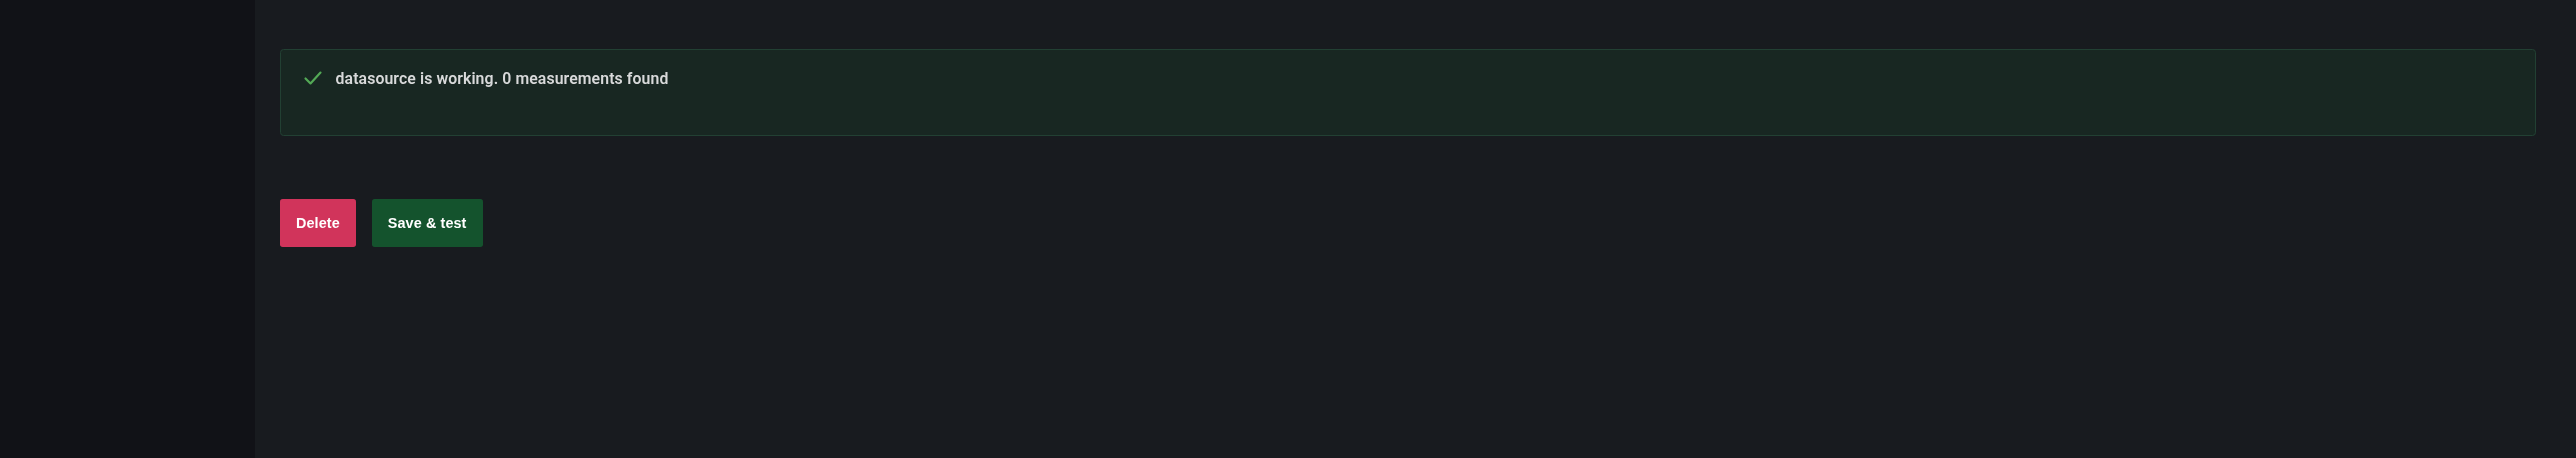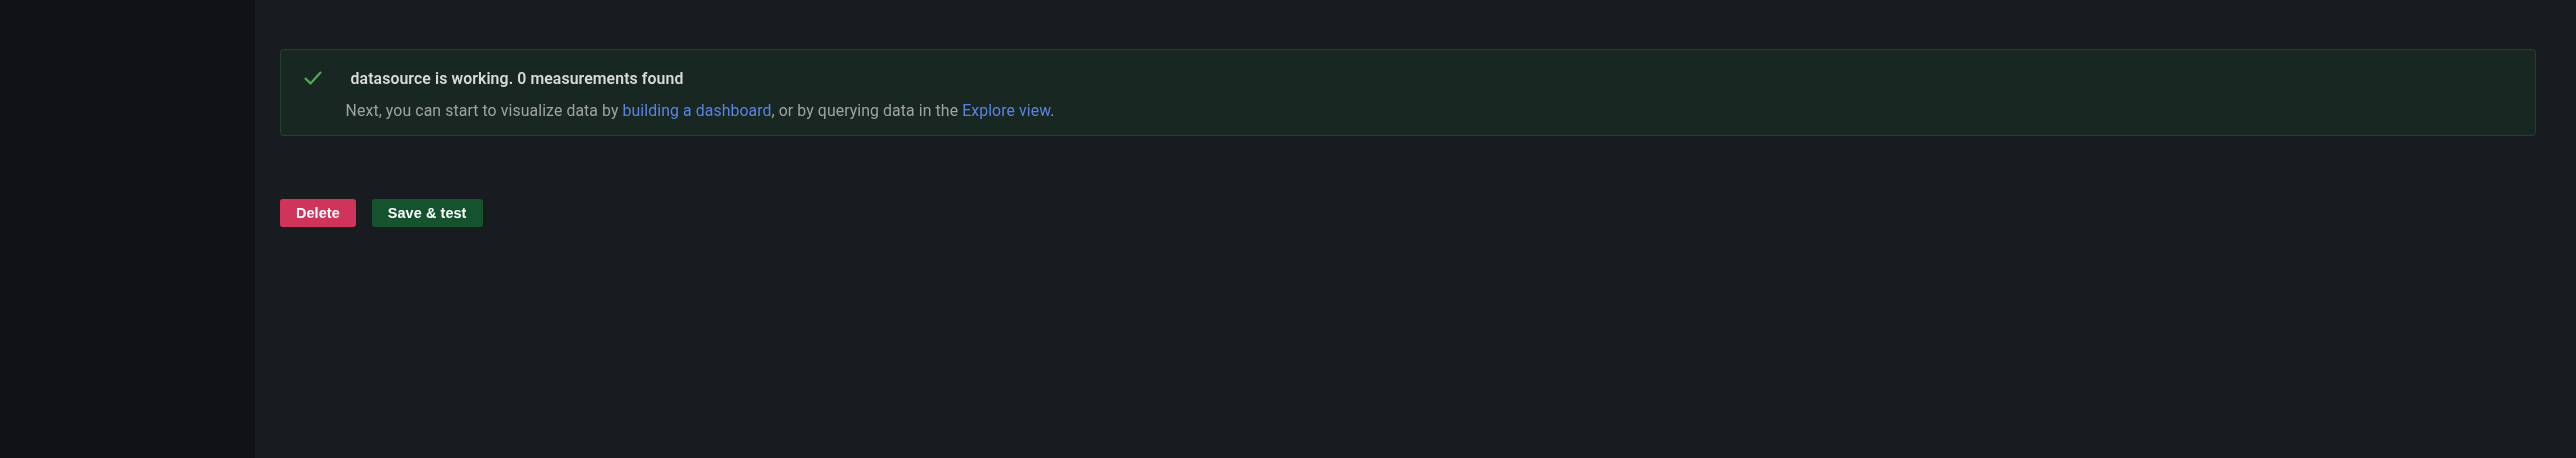--- a/index.html
+++ b/index.html
@@ -36,21 +36,21 @@
     height: 87px;
     background: #182722;
     border: 0.9px solid #224033;
     border-radius: 3.6px;
     box-sizing: border-box;
     padding: 18px 21.6px;
   }
   .alert-head {
     display: flex;
     align-items: center;
-    gap: 28px;
+    gap: 13px;
     text-align: right;
   }
   .check-icon {
     width: 20px;
     height: 20px;
     flex-shrink: 0;
     color: #53a956;
   }
   .check-icon svg {
     width: 20px;
@@ -80,21 +80,21 @@
     position: absolute;
     left: 25px;
     top: 199px;
     display: flex;
     gap: 16px;
   }
   .btn {
     display: inline-flex;
     align-items: center;
     justify-content: center;
-    height: 28px;
+    height: 48px;
     padding: 0 16px;
     border: none;
     border-radius: 2.7px;
     font-size: 14.4px;
     font-weight: 600;
     color: #fff;
     cursor: pointer;
     letter-spacing: 0.1px;
   }
   .btn-delete {
@@ -113,23 +113,20 @@
 
   <div class="alert">
     <div class="alert-head">
       <span class="check-icon">
         <svg viewBox="0 0 24 24" fill="none" stroke="currentColor" stroke-width="2.6" stroke-linecap="round" stroke-linejoin="round">
           <polyline points="3 12.5 9 18.5 21 5.5"></polyline>
         </svg>
       </span>
       <span class="alert-title">datasource is working. 0 measurements found</span>
     </div>
-    <div class="alert-body">
-      <span>Next, you can start to visualize data by </span><a>building a dashboard</a><span>, or by querying data in the </span><a>Explore view</a><span>.</span>
-    </div>
   </div>
 
   <div class="button-row">
     <button class="btn btn-delete">Delete</button>
     <button class="btn btn-primary">Save &amp; test</button>
   </div>
 
 </div>
 
 

